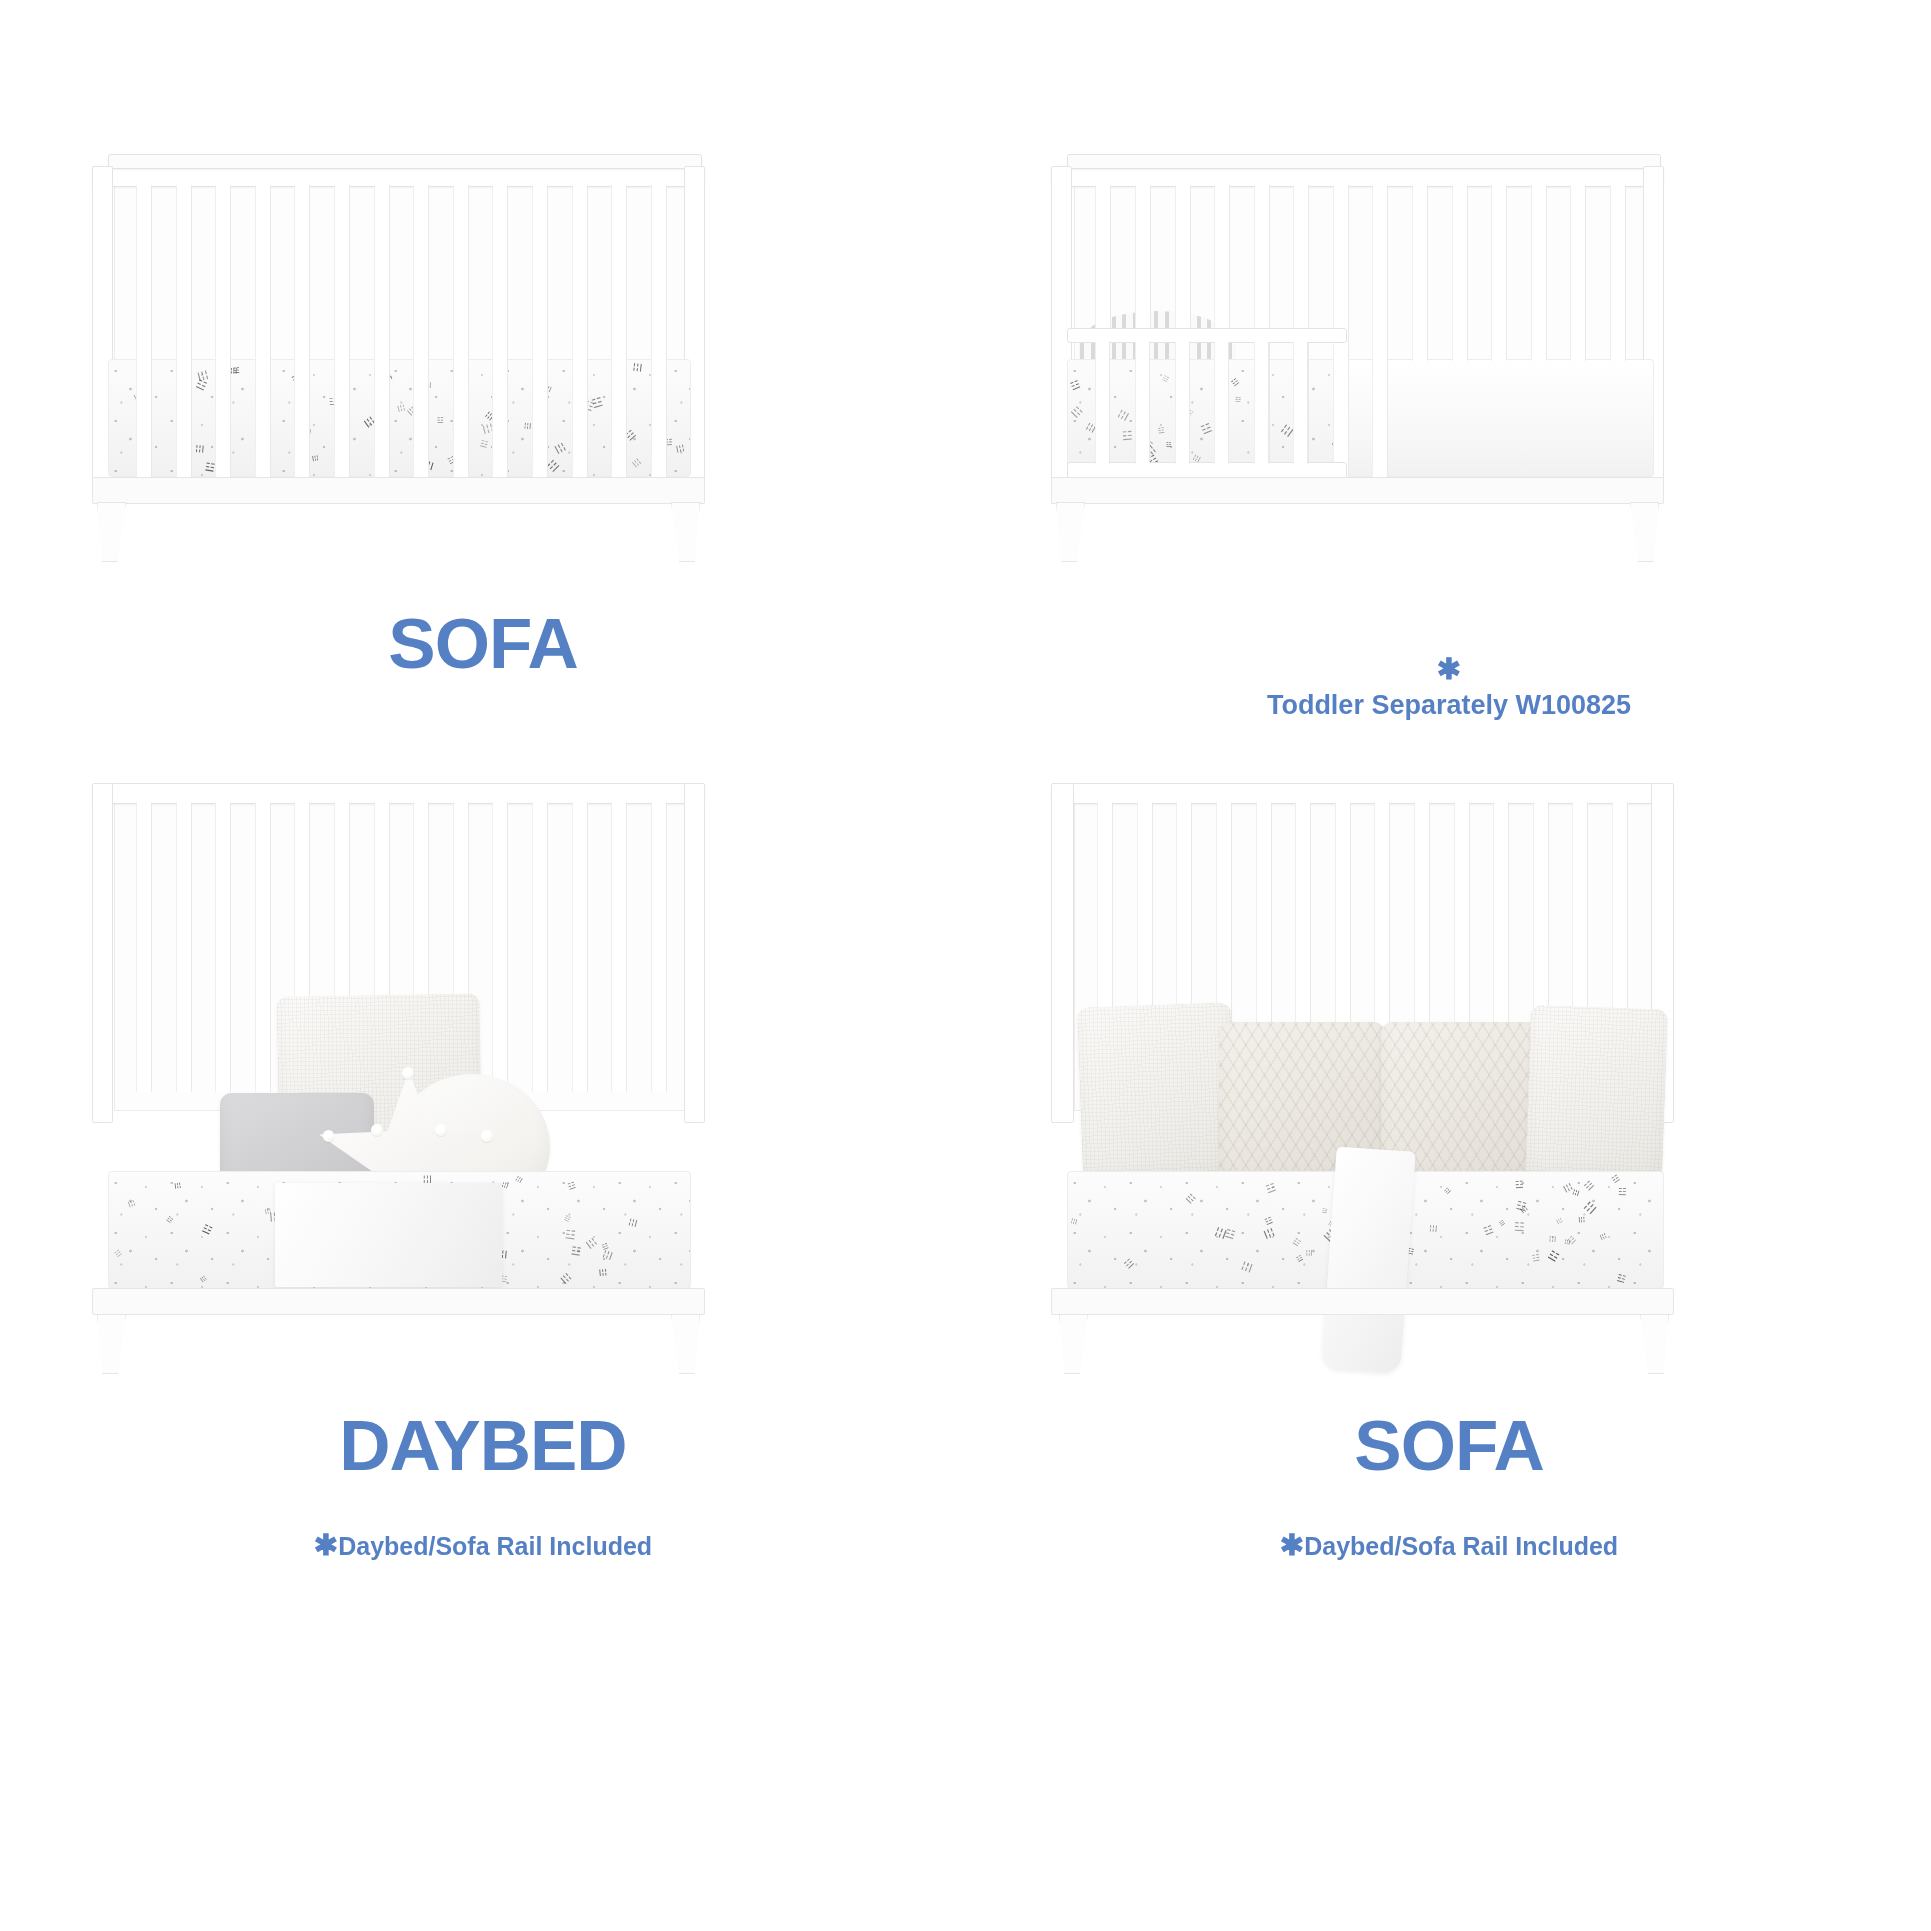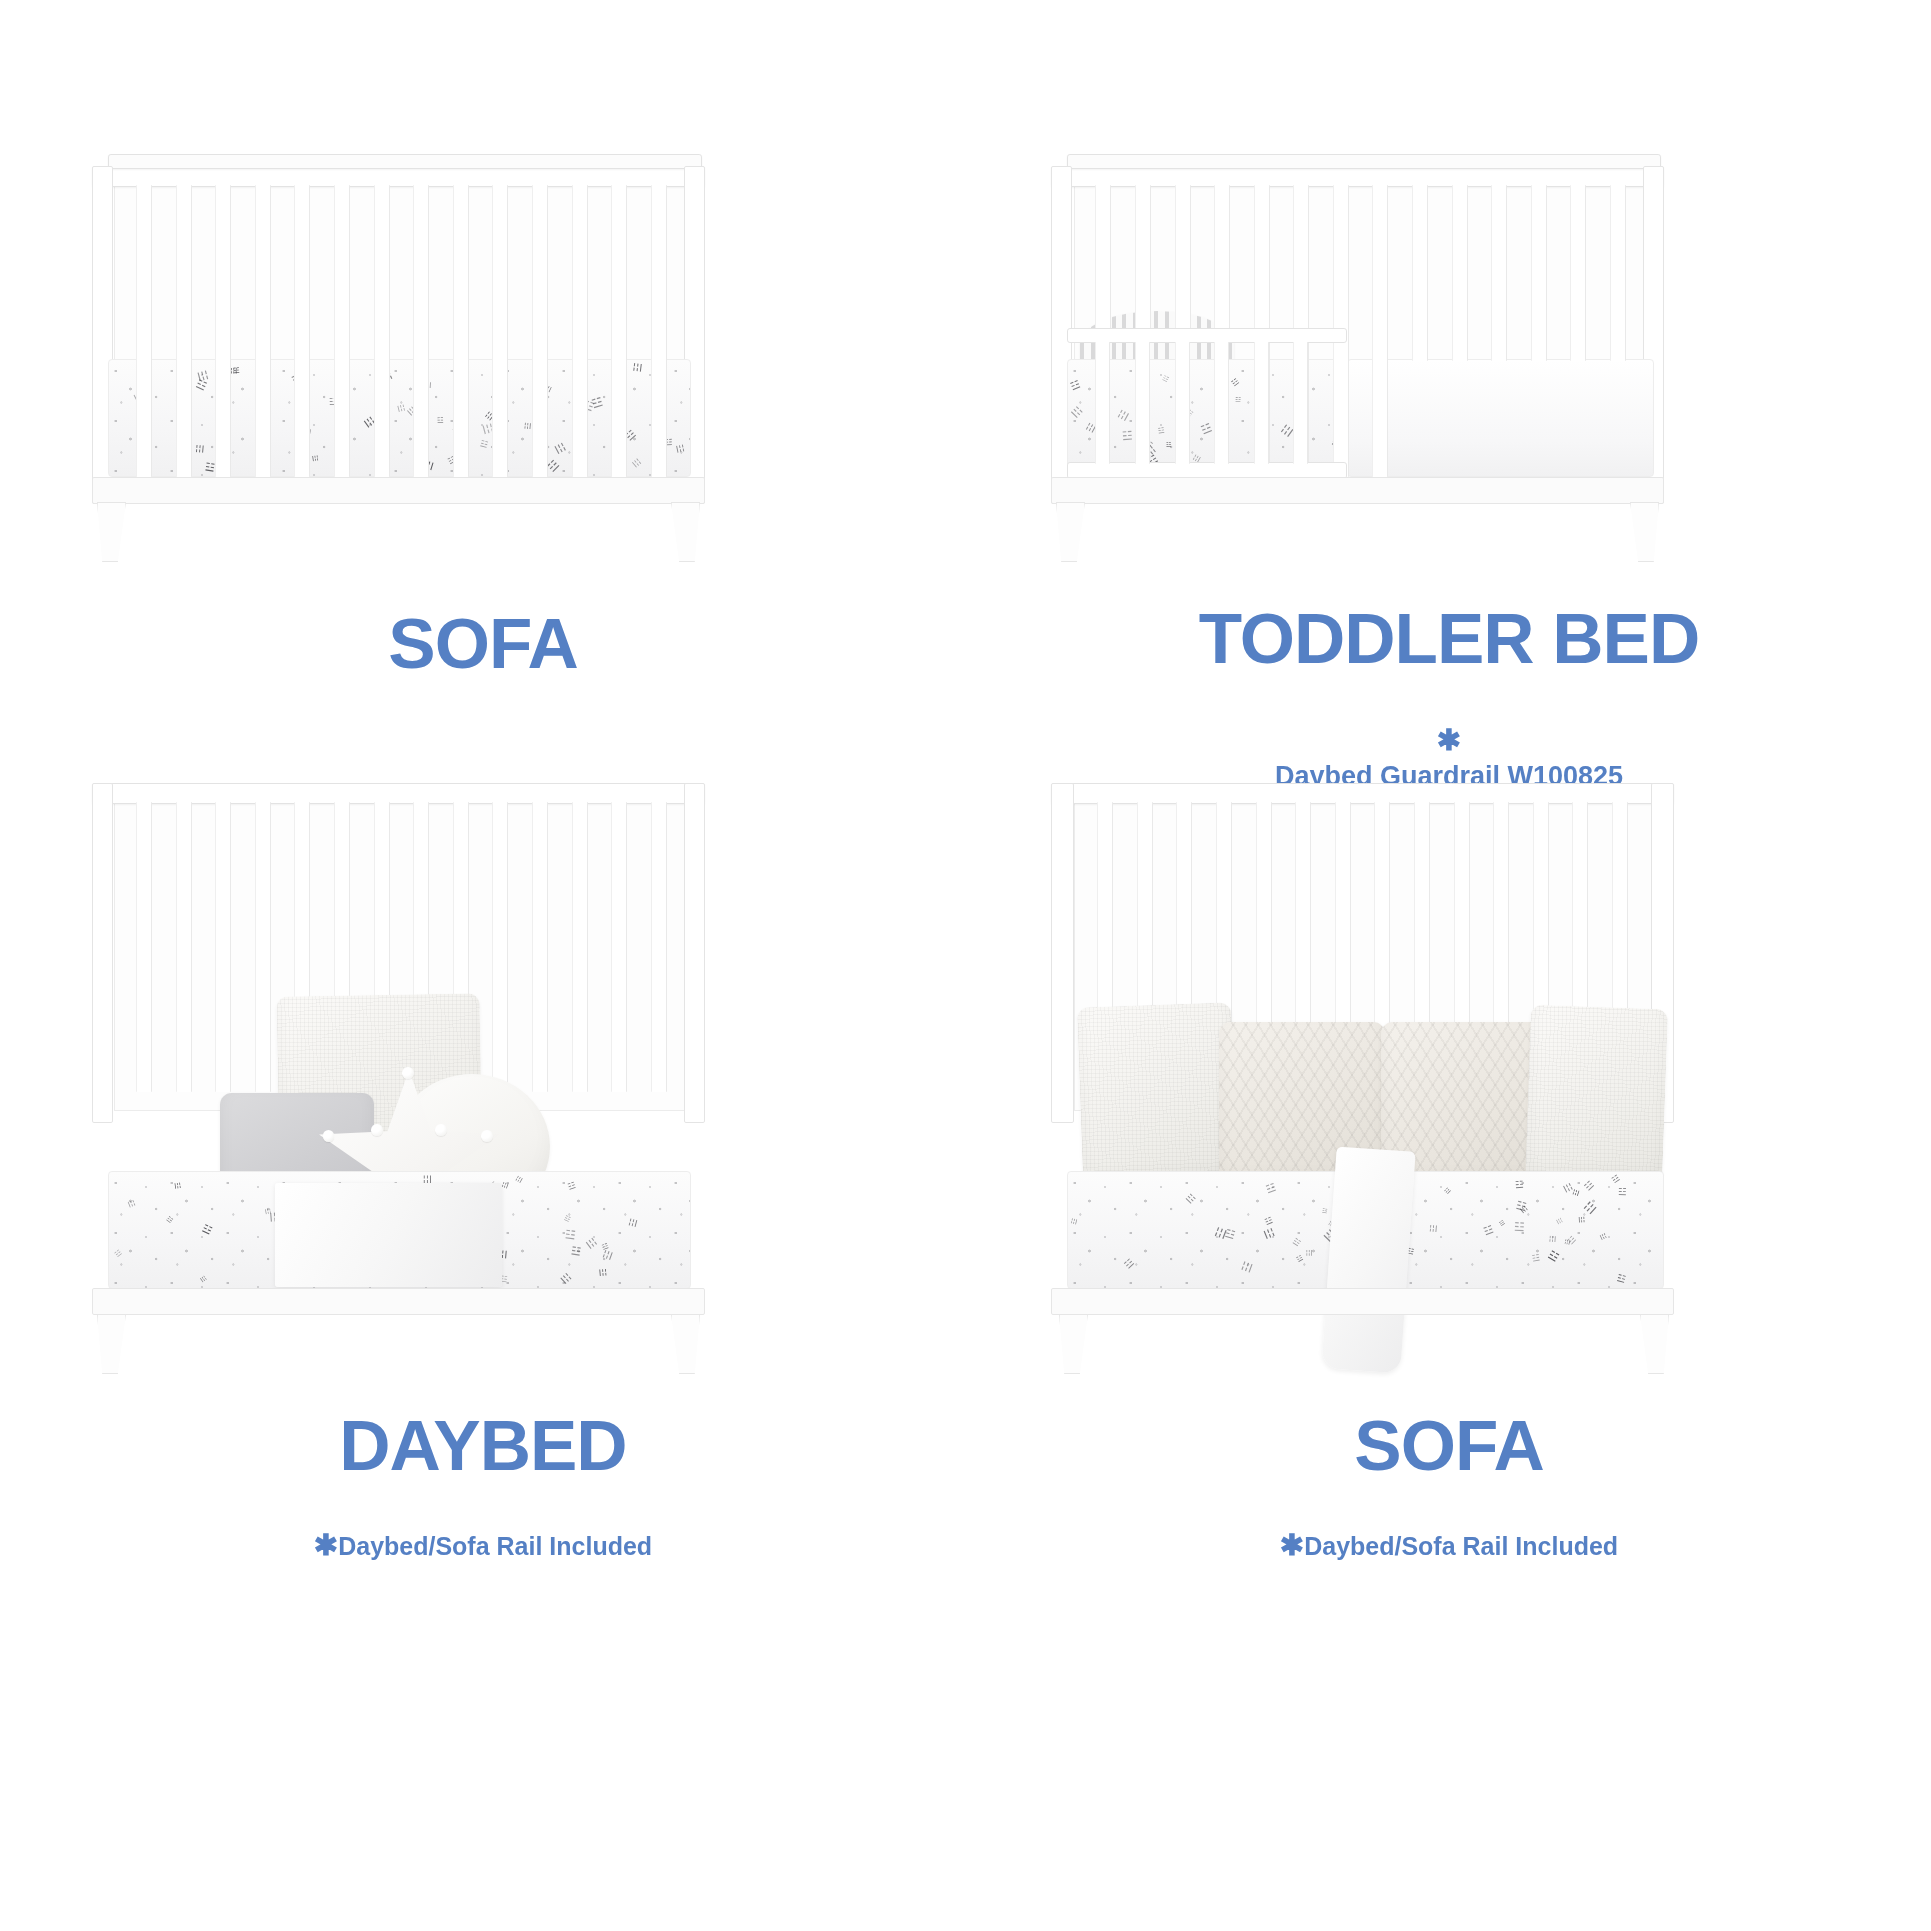--- a/index.html
+++ b/index.html
@@ -300,24 +300,23 @@
       <div class="slat" style="left:288px;top:342px;width:15.4px;height:122px;"></div>
       <div class="slat" style="left:327px;top:342px;width:15.4px;height:122px;"></div>
 
       <div class="rail-bottom" style="left:85px;top:477px;width:613px;height:27px;"></div>
 
       <div class="leg left" style="left:90px;top:502px;width:29px;height:60px;"></div>
       <div class="leg right" style="left:664px;top:502px;width:29px;height:60px;"></div>
     </div>
 
     <div class="caption" style="top:603px;">
-      <div class="title t-big2">TODDLER BED</div>
       <div class="note">
         <span class="ast">✱</span>
-        <span>Daybed Guardrail W100825</span>
+        <span>Toddler Separately W100825</span>
         <br>
         <span>Sold Separately</span>
       </div>
     </div>
   </div>
 
   <div class="quad q-bl">
     <div class="stage">
 
       <div class="panel-back" style="left:114px;top:-174px;width:579px;height:319px;"></div>

